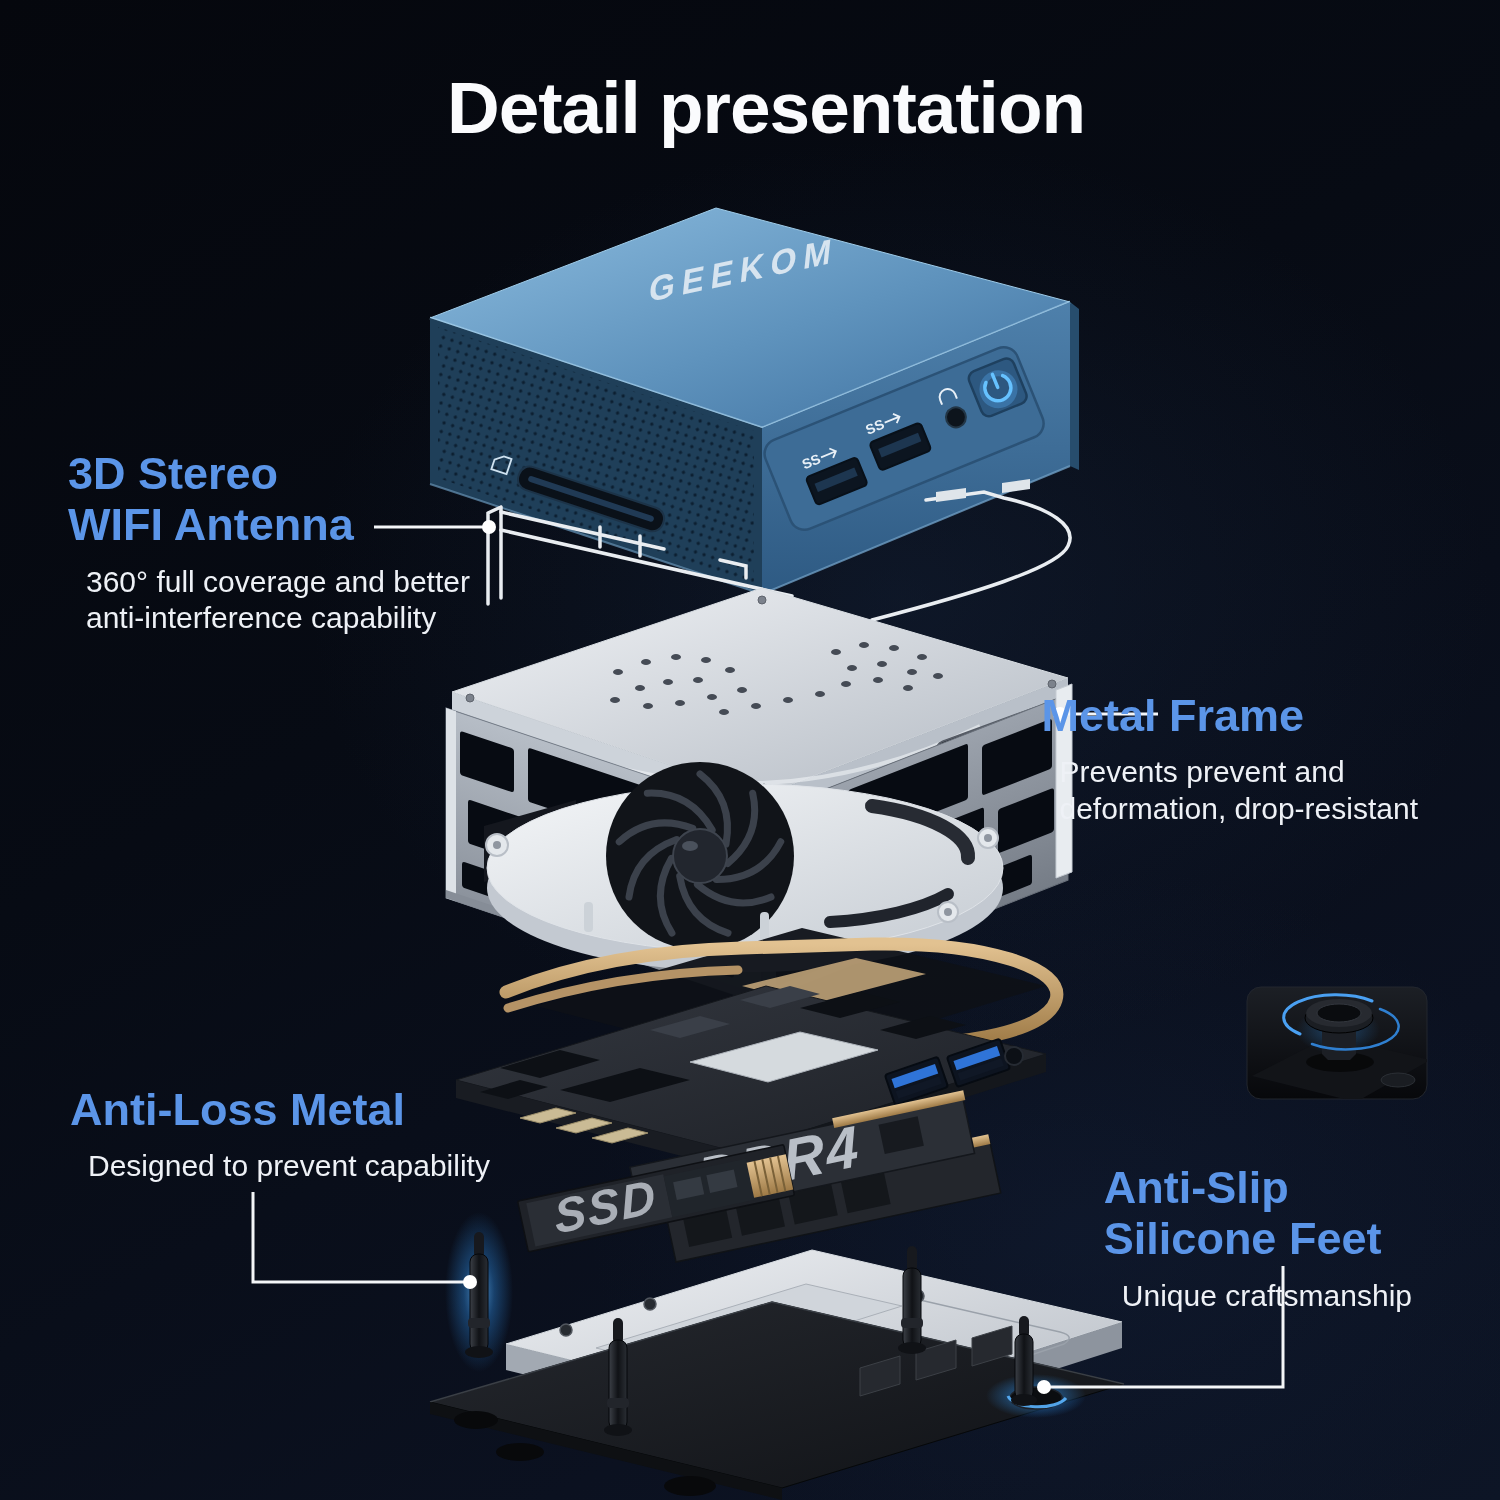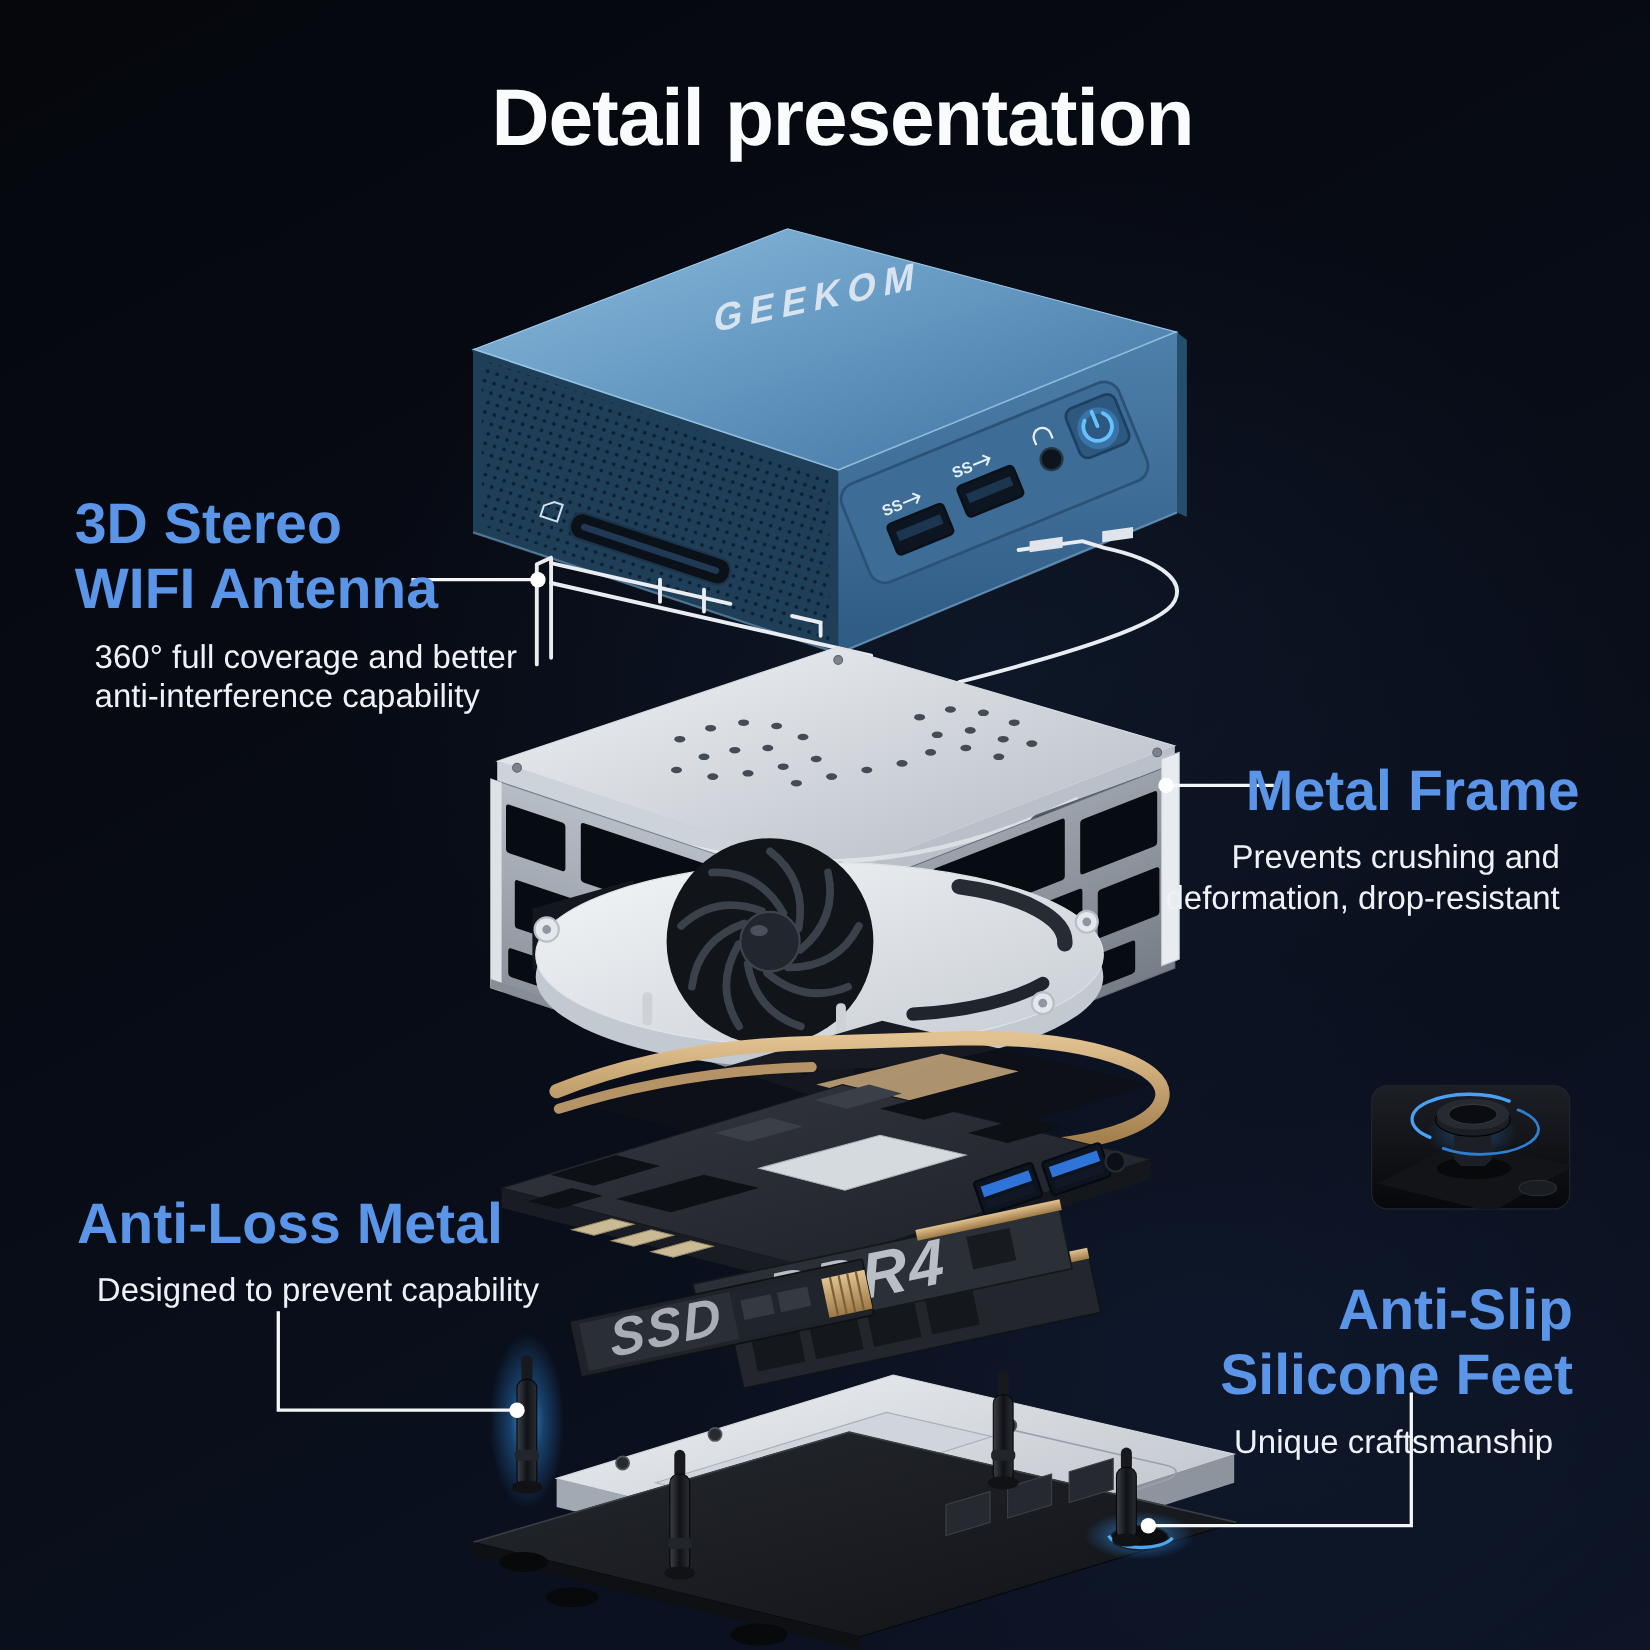--- a/index.html
+++ b/index.html
@@ -9,23 +9,23 @@
       radial-gradient(ellipse 820px 640px at 60% 40%, rgba(28,46,76,.32), rgba(0,0,0,0) 72%),
       radial-gradient(ellipse 700px 520px at 72% 82%, rgba(22,38,66,.30), rgba(0,0,0,0) 70%),
       linear-gradient(152deg,#05070d 0%,#070b14 40%,#0b1120 78%,#0d1526 100%);
     font-family:"Liberation Sans", sans-serif;
   }
   .title{
     position:absolute;top:66px;left:16px;width:100%;text-align:center;margin:0;
     color:#fafbfd;font-size:73px;font-weight:700;letter-spacing:-1px;
   }
   .callout{position:absolute;}
-  .callout h2{margin:0;color:#5b95e8;font-size:52px;font-weight:700;line-height:1.14;letter-spacing:0;}
+  .callout h2{margin:0;color:#5b95e8;font-size:45px;font-weight:700;line-height:1.14;letter-spacing:0;}
   .callout p{margin:13px 18px 0;color:#eef1f6;font-size:30px;font-weight:500;line-height:1.22;}
-  .align-right{text-align:right;}
+  .align-right{}
   #art{position:absolute;left:0;top:0;width:1500px;height:1500px;}
   .co-wifi{left:68px;top:448px;}
   .co-frame{right:64px;top:690px;}
   .co-screws{left:70px;top:1084px;}
   .co-feet{right:70px;top:1162px;}
 </style>
 </head>
 <body>
 
 <div class="canvas">
@@ -445,21 +445,21 @@
     </h2>
     <p>
       <span>360° full coverage and better</span><br>
       <span>anti-interference capability</span>
     </p>
   </div>
 
   <div class="callout co-frame align-right">
     <h2>Metal Frame</h2>
     <p>
-      <span>Prevents crushing and</span><br>
+      <span>Prevents prevent and</span><br>
       <span>deformation, drop-resistant</span>
     </p>
   </div>
 
   <div class="callout co-screws">
     <h2>Anti-Loss Metal</h2>
     <p>Designed to prevent capability</p>
   </div>
 
   <div class="callout co-feet align-right">

